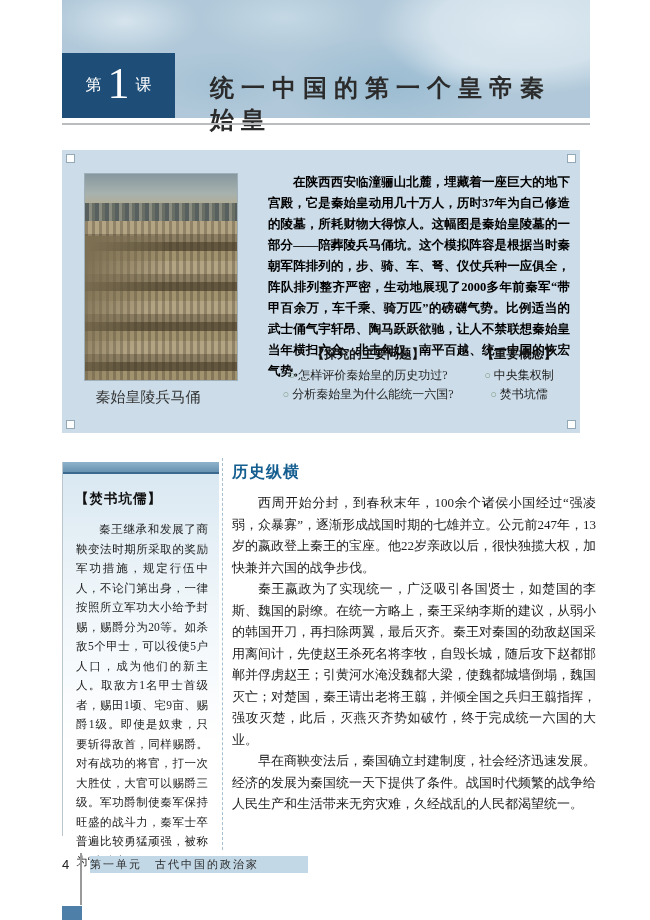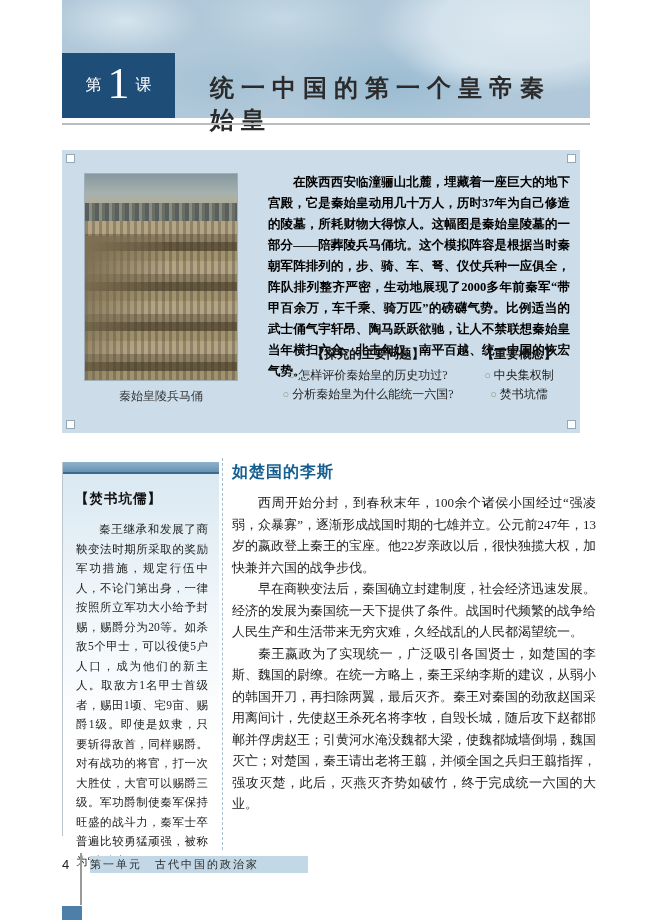--- a/index.html
+++ b/index.html
@@ -56,22 +56,22 @@
                   background:linear-gradient(180deg,#87989f 0%,#a7b2ae 60%,#b4ab90 100%); }
   .photo .crowd { position:absolute; left:0; top:14%; width:100%; height:9%;
                   background:repeating-linear-gradient(90deg,#57605f 0 4px,#8b8c80 4px 7px,#6a6f66 7px 10px); }
   .photo .pit   { position:absolute; left:0; top:23%; width:100%; height:77%;
                   background:
                    repeating-linear-gradient(90deg, rgba(62,52,36,.30) 0 3px, rgba(0,0,0,0) 3px 7px),
                    repeating-linear-gradient(180deg,#b3a584 0 13px,#8c7f63 13px 21px,#63573f 21px 30px,#a2936f 30px 40px);}
   .photo .wall  { position:absolute; left:-18%; top:30%; width:70%; height:80%;
                   background:linear-gradient(115deg,#7c6f52 20%,rgba(124,111,82,0) 70%); }
   .photo-caption {
-    position:absolute; left:23px; top:238px; width:152px; text-align:center;
-    font-size:12px; color:#333; font-family:"Liberation Sans",sans-serif;
+    position:absolute; left:10px; top:238px; width:152px; text-align:center;
+    font-size:15px; color:#333; font-family:"Liberation Sans",sans-serif;
   }
 
   .intro-text {
     position:absolute; left:206px; top:22px; width:302px;
     font-size:12.5px; line-height:21px; text-align:justify; text-indent:2em; color:#000000;font-weight:bold;
   }
   .lists-row { position:absolute; left:206px; top:196px; width:302px; display:flex; }
   .q-col { width:200px;text-align:center; }
   .c-col { width:102px;text-align:center; }
   .list-header { font-weight:bold; font-size:12.5px; color:#111; margin-bottom:3px;
@@ -176,23 +176,23 @@
   </div>
 </div>
 
 <div class="sidebar">
   <div class="sidebar-bar"></div>
   <div class="sidebar-title">【焚书坑儒】</div>
   <div class="sidebar-body">秦王继承和发展了商鞅变法时期所采取的奖励军功措施，规定行伍中人，不论门第出身，一律按照所立军功大小给予封赐，赐爵分为20等。如杀敌5个甲士，可以役使5户人口，成为他们的新主人。取敌方1名甲士首级者，赐田1顷、宅9亩、赐爵1级。即使是奴隶，只要斩得敌首，同样赐爵。对有战功的将官，打一次大胜仗，大官可以赐爵三级。军功爵制使秦军保持旺盛的战斗力，秦军士卒普遍比较勇猛顽强，被称为“虎狼之师”。</div>
 </div>
 
 <div class="divider-dashed"></div>
-<div class="section-title">如楚国的李斯</div>
+<div class="section-title">历史纵横</div>
 <div class="main-text">
   <p>西周开始分封，到春秋末年，100余个诸侯小国经过“强凌弱，众暴寡”，逐渐形成战国时期的七雄并立。公元前247年，13岁的嬴政登上秦王的宝座。他22岁亲政以后，很快独揽大权，加快兼并六国的战争步伐。</p>
+  <p>秦王嬴政为了实现统一，广泛吸引各国贤士，如楚国的李斯、魏国的尉缭。在统一方略上，秦王采纳李斯的建议，从弱小的韩国开刀，再扫除两翼，最后灭齐。秦王对秦国的劲敌赵国采用离间计，先使赵王杀死名将李牧，自毁长城，随后攻下赵都邯郸并俘虏赵王；引黄河水淹没魏都大梁，使魏都城墙倒塌，魏国灭亡；对楚国，秦王请出老将王翦，并倾全国之兵归王翦指挥，强攻灭楚，此后，灭燕灭齐势如破竹，终于完成统一六国的大业。</p>
   <p>早在商鞅变法后，秦国确立封建制度，社会经济迅速发展。经济的发展为秦国统一天下提供了条件。战国时代频繁的战争给人民生产和生活带来无穷灾难，久经战乱的人民都渴望统一。</p>
-  <p>秦王嬴政为了实现统一，广泛吸引各国贤士，如楚国的李斯、魏国的尉缭。在统一方略上，秦王采纳李斯的建议，从弱小的韩国开刀，再扫除两翼，最后灭齐。秦王对秦国的劲敌赵国采用离间计，先使赵王杀死名将李牧，自毁长城，随后攻下赵都邯郸并俘虏赵王；引黄河水淹没魏都大梁，使魏都城墙倒塌，魏国灭亡；对楚国，秦王请出老将王翦，并倾全国之兵归王翦指挥，强攻灭楚，此后，灭燕灭齐势如破竹，终于完成统一六国的大业。</p>
 </div>
 
 <div class="page-num">4</div>
 <div class="footer-vline"></div>
 <div class="footer-bar">第一单元　古代中国的政治家</div>
 <div class="edge-tab"></div>
 
 </body></html>

